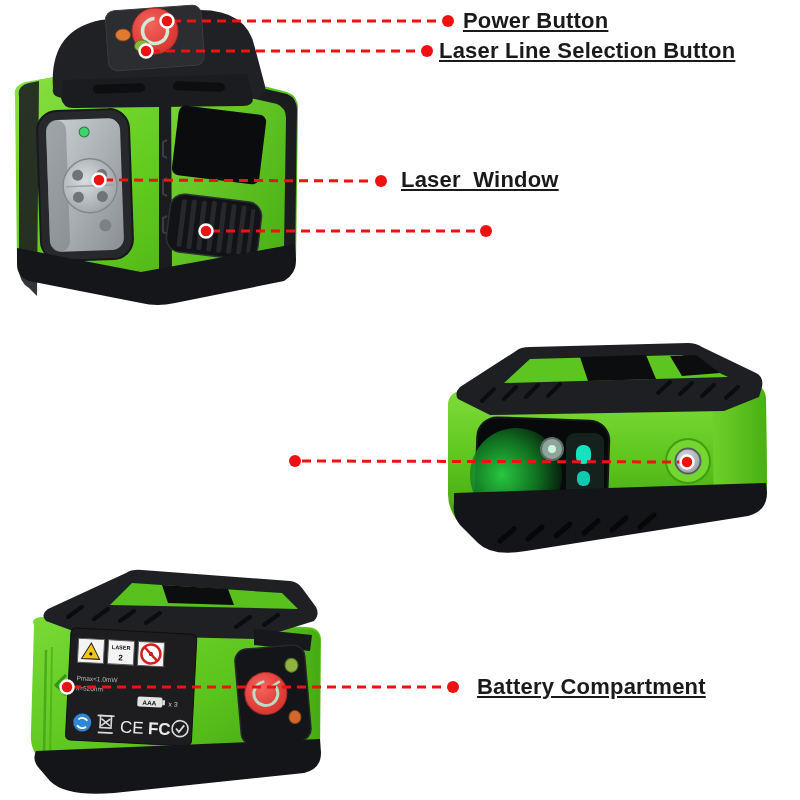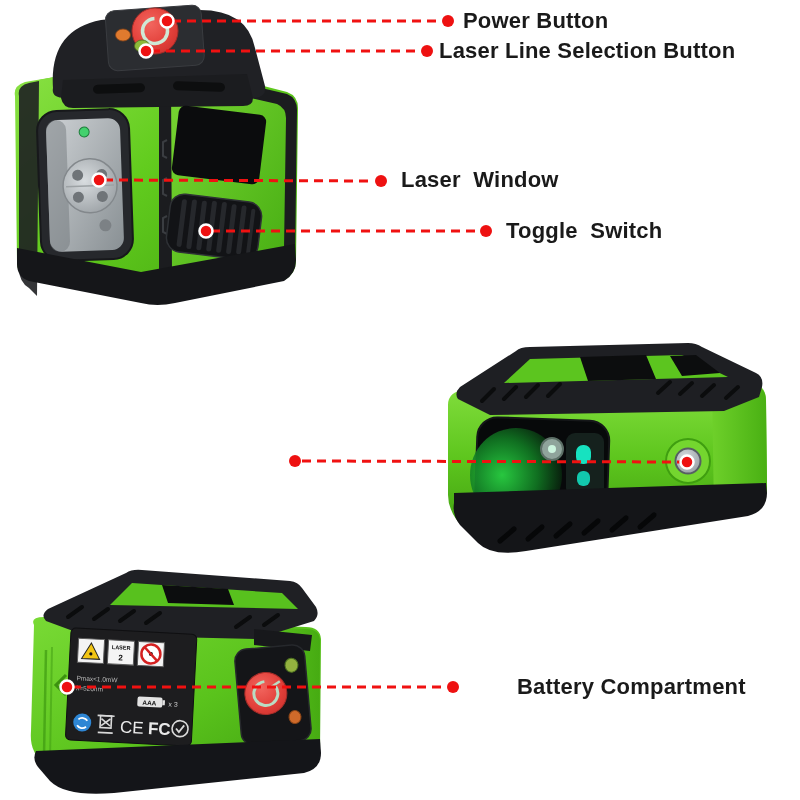--- a/index.html
+++ b/index.html
@@ -3,21 +3,21 @@
 <meta charset="utf-8">
 <style>
   html,body{margin:0;padding:0;}
   body{width:800px;height:800px;background:#ffffff;position:relative;overflow:hidden;
        font-family:"Liberation Sans", sans-serif;}
   .canvas{position:absolute;inset:0;width:800px;height:800px;background:#ffffff;}
   svg{position:absolute;display:block;}
   svg text{font-family:"Liberation Sans", sans-serif;}
   .overlay{left:0;top:0;pointer-events:none;z-index:5;}
   .callout-label{position:absolute;z-index:6;font-weight:bold;font-size:22px;line-height:26px;
-       color:#1a1a1a;white-space:pre;letter-spacing:0.2px;}
+       color:#1a1a1a;white-space:pre;letter-spacing:0.2px;text-decoration:underline;}
   #view1{left:5px;top:0px;z-index:1;}
   #view2{left:430px;top:335px;z-index:1;}
   #view3{left:10px;top:555px;z-index:1;}
 </style>
 </head>
 <body>
 
 <div class="canvas">
 
   <svg id="view1" width="300" height="310" viewBox="0 0 300 310">
@@ -301,16 +301,15 @@
       <circle cx="381" cy="181" r="6"></circle>
       <circle cx="486" cy="231" r="6"></circle>
       <circle cx="295" cy="461" r="6"></circle>
       <circle cx="453" cy="687" r="6"></circle>
     </g>
   </svg>
 
   <div class="callout-label" style="left:463px;top:8px;">Power Button</div>
   <div class="callout-label" style="left:439px;top:38px;">Laser Line Selection Button</div>
   <div class="callout-label" style="left:401px;top:167px;">Laser  Window</div>
-  <div class="callout-label" style="left:506px;top:218px;">Toggle  Switch</div>
-  <div class="callout-label" style="left:477px;top:674px;margin-left:40px;">Battery Compartment</div>
+  <div class="callout-label" style="left:477px;top:674px;">Battery Compartment</div>
 
 </div>
 
 </body></html>

